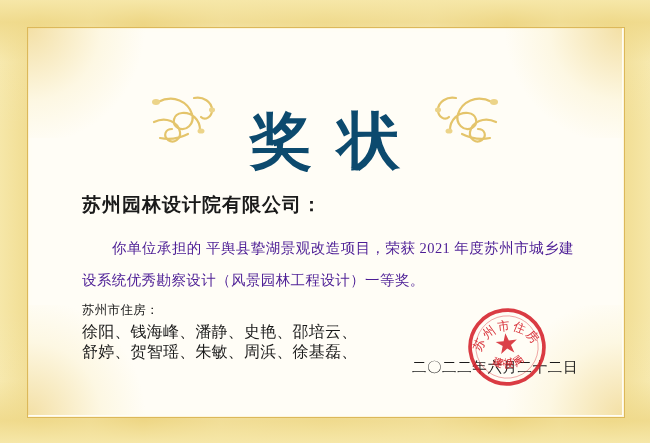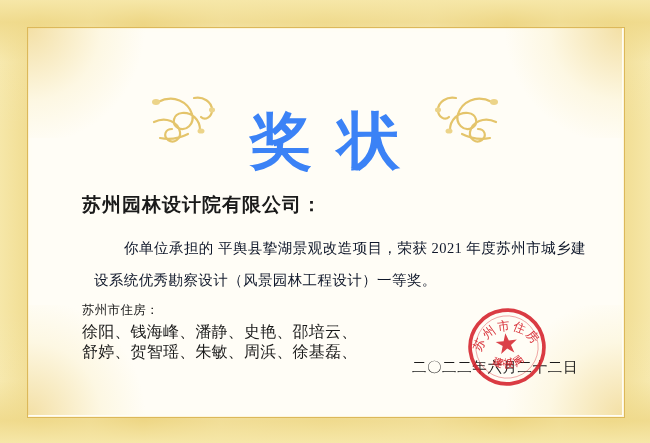--- a/index.html
+++ b/index.html
@@ -85,21 +85,21 @@
     width: 586px;
     height: 90px;
     display: flex;
     align-items: center;
     justify-content: center;
   }
   .title-text {
     font-family: "Liberation Serif", "DejaVu Serif", serif;
     font-size: 62px;
     font-weight: bold;
-    color: #3b82f6;
+    color: #0c4a6e;
     letter-spacing: 26px;
     text-indent: 26px;
     line-height: 1;
     white-space: nowrap;
     margin-top: 48px;
   }
   .flourish {
     position: absolute;
     top: 88px;
     width: 72px;
@@ -114,24 +114,24 @@
     position: absolute;
     left: 82px; top: 192px;
     font-size: 19px;
     font-weight: bold;
     color: #1a1a1a;
     letter-spacing: 1px;
     white-space: nowrap;
   }
   .body-para {
     position: absolute;
-    left: 94px; top: 232px;
+    left: 82px; top: 232px;
     width: 492px;
     font-size: 14.5px;
-    color: #0f172a;
+    color: #4c1d95;
     line-height: 32px;
     text-align: justify;
     text-indent: 30px;
     letter-spacing: 0.4px;
   }
   .designers-label {
     position: absolute;
     left: 82px; top: 302px;
     font-size: 12.5px;
     color: #1a1a1a;

